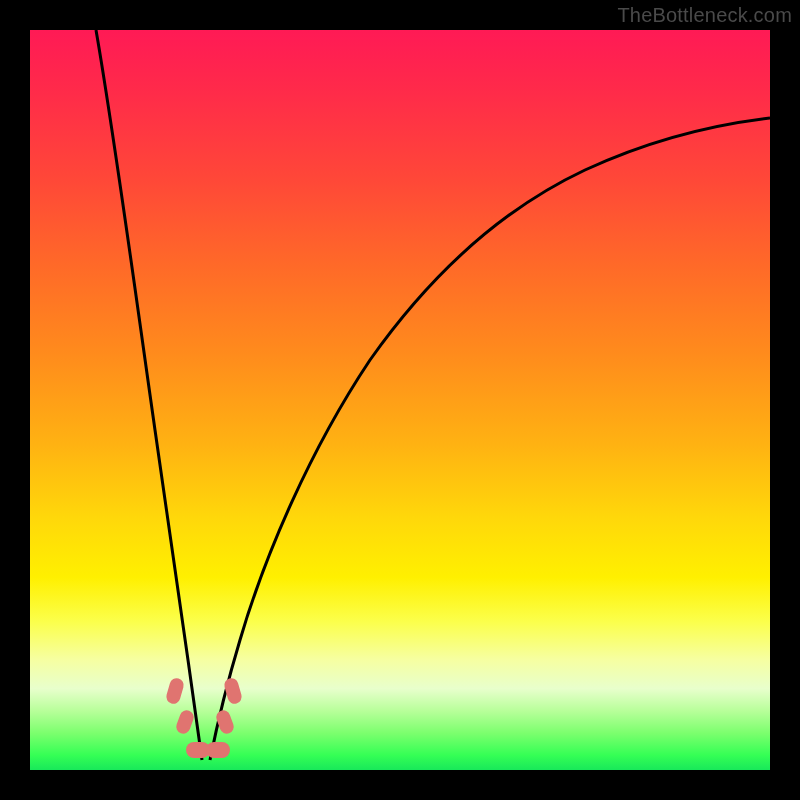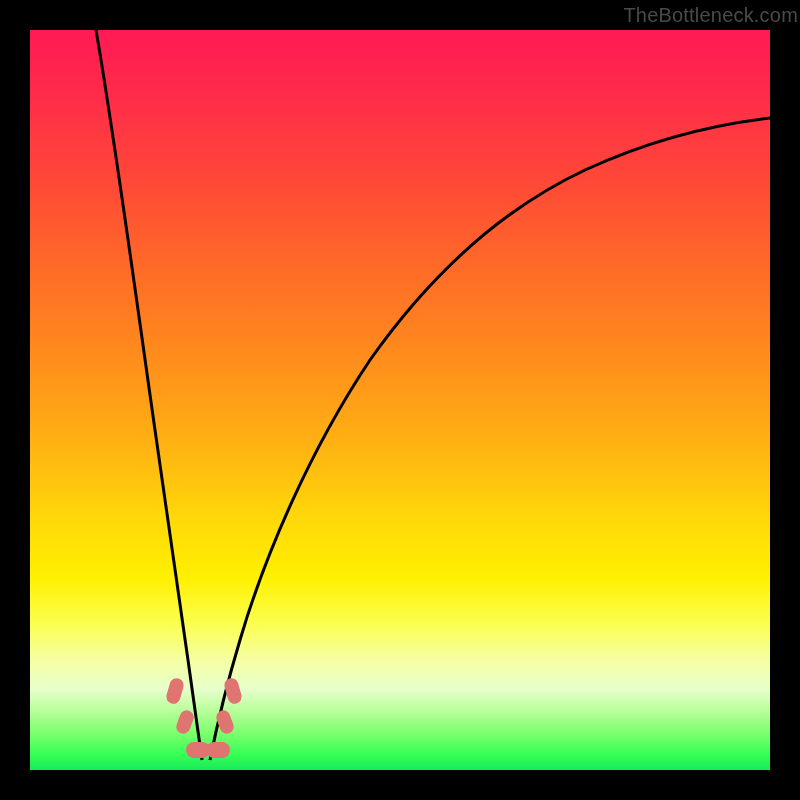--- a/index.html
+++ b/index.html
@@ -41,21 +41,21 @@
       #e8ffcc 89%,
       #b8ff9a 92%,
       #7cff6e 95%,
       #35ff55 98%,
       #18e85a 100%
     );
   }
   .attrib {
     position: absolute;
     top: 4px;
-    right: 2px;
+    right: 8px;
     color: #4a4a4a;
     font-size: 20px;
     letter-spacing: 0.2px;
     font-weight: 500;
   }
   svg.curve {
     position: absolute;
     top: 0;
     left: 0;
     width: 740px;

